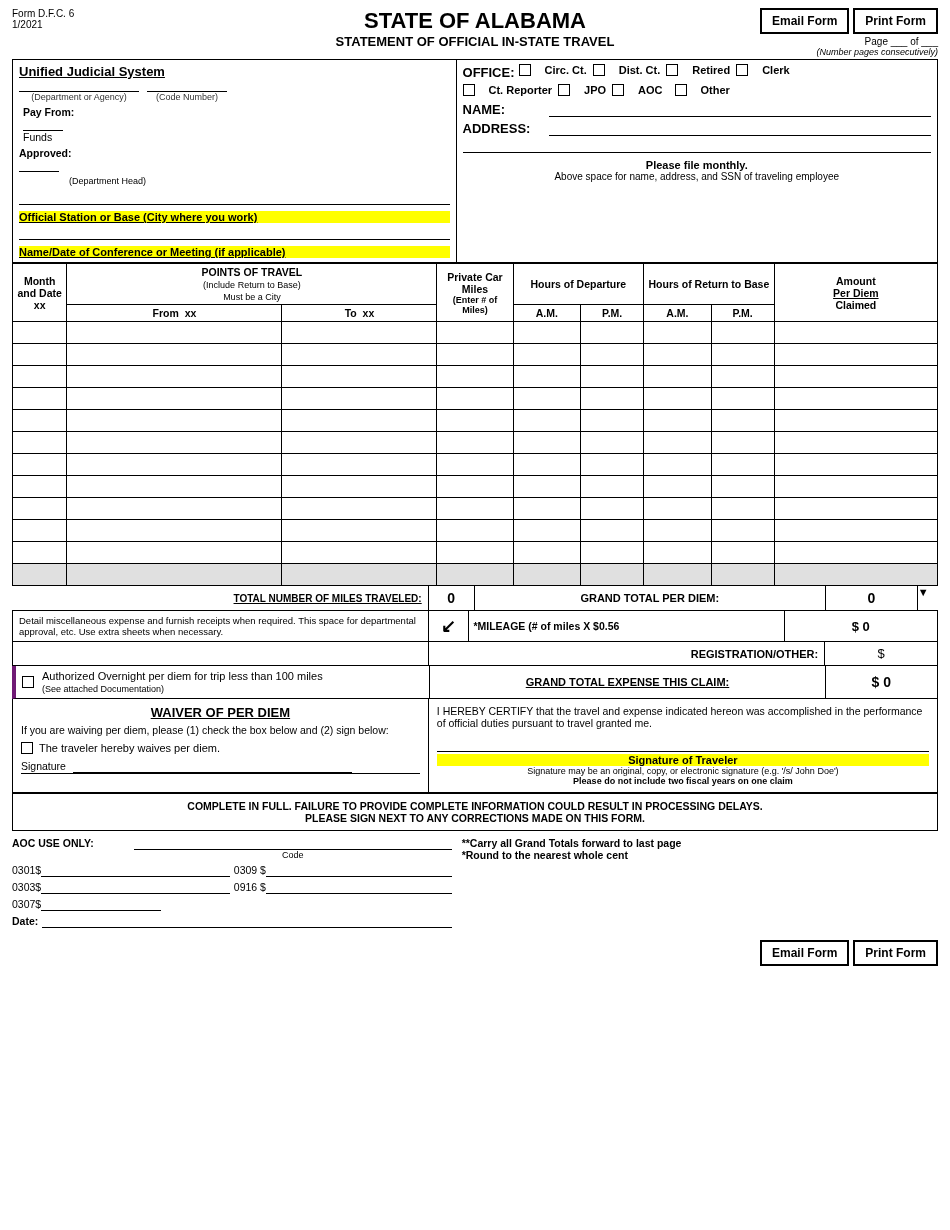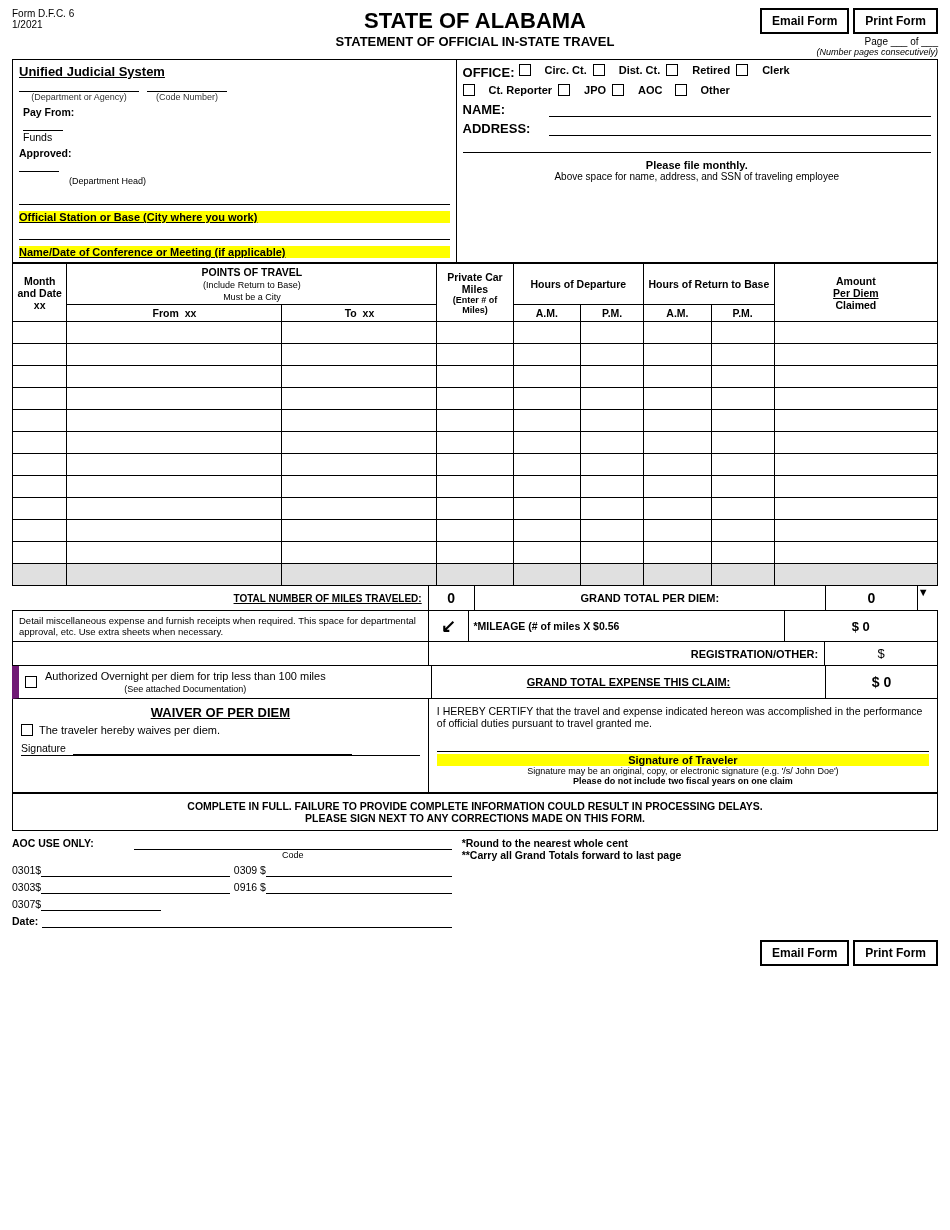--- a/index.html
+++ b/index.html
@@ -819,37 +819,38 @@
   </div>
 
   <div class="reg-row">
     <div class="reg-left">&nbsp;</div>
     <div class="reg-inner">
       <div class="reg-label">REGISTRATION/OTHER:</div>
       <div class="reg-value">$</div>
     </div>
   </div>
 
-  <div style="display:flex; border-left:7px solid #701a75; border-right:1px solid #000; border-bottom:1px solid #000;text-align:center;">
+  <div style="display:flex; border-left:4px solid #701a75; border-right:1px solid #000; border-bottom:1px solid #000;">
     <div style="width:45%; border-right:1px solid #000; padding:4px 6px; display:flex; align-items:center;">
       <div class="cb-box" style="margin-right:8px; flex-shrink:0;"></div>
       <div>
         <span>Authorized Overnight per diem for trip less than 100 miles</span><br>
         <span style="font-size:9px;">(See attached Documentation)</span>
       </div>
     </div>
     <div style="flex:1; display:flex;">
       <div style="flex:1; border-right:1px solid #000; padding:4px 6px; font-size:11px; font-weight:bold; text-decoration:underline; display:flex; align-items:center; justify-content:center;">GRAND TOTAL EXPENSE THIS CLAIM:</div>
       <div style="width:22%; padding:4px; font-size:14px; font-weight:bold; display:flex; align-items:center; justify-content:center;">$ 0</div>
     </div>
   </div>
 
   <div class="waiver-section">
     <div class="waiver-left">
       <div class="waiver-title">WAIVER OF PER DIEM</div>
+      <div class="waiver-text">If you are waiving per diem, please (1) check the box below and (2) sign below:</div>
       <div class="waiver-cb-row">
         <div class="cb-box"></div>
         <span>The traveler hereby waives per diem.</span>
       </div>
       <div class="waiver-sig">
         <span>Signature</span>
         <span style="display:inline-block; border-bottom:1px solid #000; width:70%; margin-left:4px;">&nbsp;</span>
       </div>
     </div>
     <div class="waiver-right">
@@ -898,22 +899,22 @@
           <span>0307$</span>
           <div class="aoc-grid-underline" style="max-width:120px;">&nbsp;</div>
         </div>
       </div>
       <div class="date-field">
         <span class="aoc-label">Date:</span>
         <div class="aoc-underline">&nbsp;</div>
       </div>
     </div>
     <div class="aoc-right">
+      <div class="aoc-note bold-text">**Carry all Grand Totals forward to last page</div>
       <div class="aoc-note bold-text">*Round to the nearest whole cent</div>
-      <div class="aoc-note bold-text">**Carry all Grand Totals forward to last page</div>
     </div>
   </div>
 
   <div class="bottom-btn-row">
     <button class="form-btn">Email Form</button>
     <button class="form-btn">Print Form</button>
   </div>
 
 </div>
 

